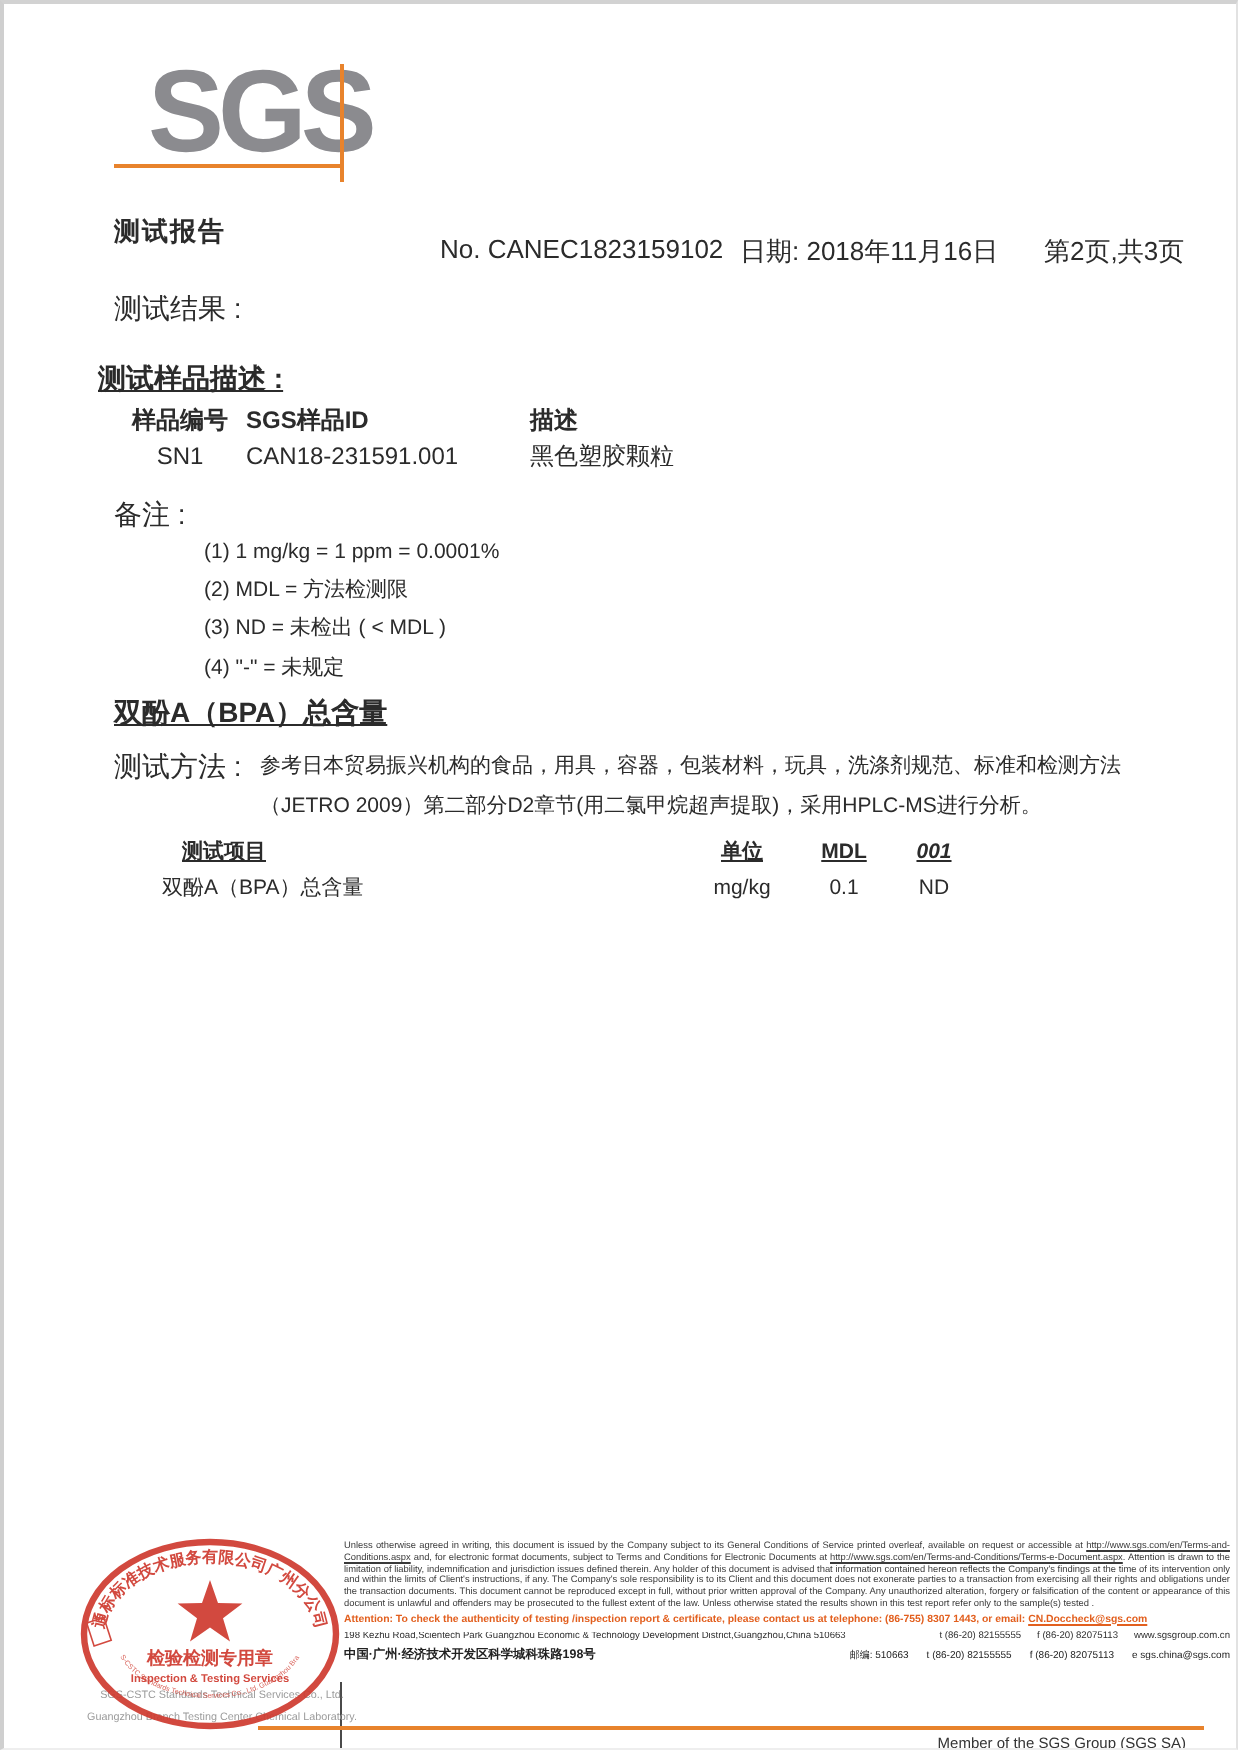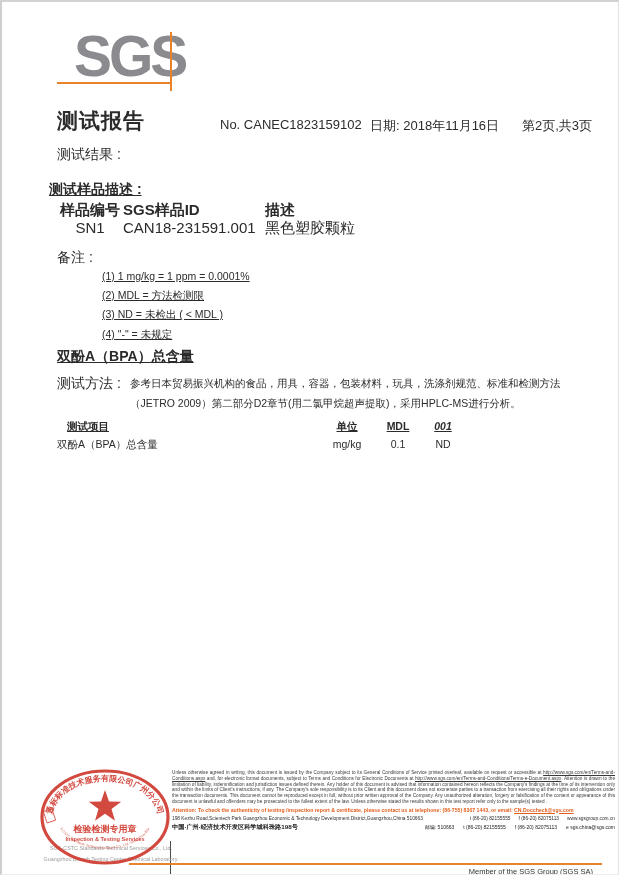--- a/index.html
+++ b/index.html
@@ -12,47 +12,47 @@
   }
   .abs { position:absolute; }
 
   
   .logo { left:72px; top:26px; font-size:57px; font-weight:bold; color:#8b8b8f;
           letter-spacing:-3px; line-height:1; transform:scaleY(1.02); }
   .logo-hline { left:55px; top:80px; width:115px; height:2px; background:#e8832c; }
   .logo-vline { left:168px; top:30px; width:2px; height:59px; background:#e8832c; }
 
   
-  .title { left:55px; top:105px; font-size:21px; font-weight:bold; letter-spacing:1px; }
+  .title { left:55px; top:105px; font-size:13px; font-weight:bold; letter-spacing:1px; }
   .hdr { top:115px; font-size:13px; }
   .hdr-no { left:218px; }
   .hdr-date { left:368px; }
   .hdr-page { left:520px; }
 
   .lbl { font-size:14px; }
   .bold { font-weight:bold; }
   .ul { text-decoration:underline; }
   .it { font-style:italic; }
 
   
-  .sample-table { left:55px; top:199px; font-size:15px; }
+  .sample-table { left:55px; top:199px; font-size:12px; }
   .st-row { display:flex; line-height:18px; }
   .st-c1 { width:66px; text-align:center; }
   .st-c2 { width:134px; text-align:left; }
   .st-c3 { margin-left:8px; text-align:left; }
 
   .remarks { left:100px; top:265px; font-size:10.5px; }
-  .remarks div { line-height:19.2px;text-decoration:underline; }
+  .remarks div { line-height:19.2px; }
 
   .method-wrap { left:128px; top:372px; width:452px; font-size:10.5px; line-height:19.5px; }
 
   
   .result-table { left:55px; top:416px; font-size:10.5px; }
   .rt-row { display:flex; line-height:17.5px; }
-  .rt-c1 { width:262px; }
+  .rt-c1 { width:262px;margin-left:24px; }
   .rt-c1.head { padding-left:10px; }
   .rt-c2 { width:56px; text-align:center; }
   .rt-c3 { width:46px; text-align:center; }
   .rt-c4 { width:44px; text-align:center; }
 
   
   .footer-text { left:170px; top:768px; width:443px; }
   .disclaimer { font-size:4.7px; line-height:5.75px; text-align:justify; color:#3a3a3a; }
   .disc-link { text-decoration:underline; }
   .attention { margin-top:2px; font-size:5.2px; line-height:6px; font-weight:bold; color:#e25f1e; }

